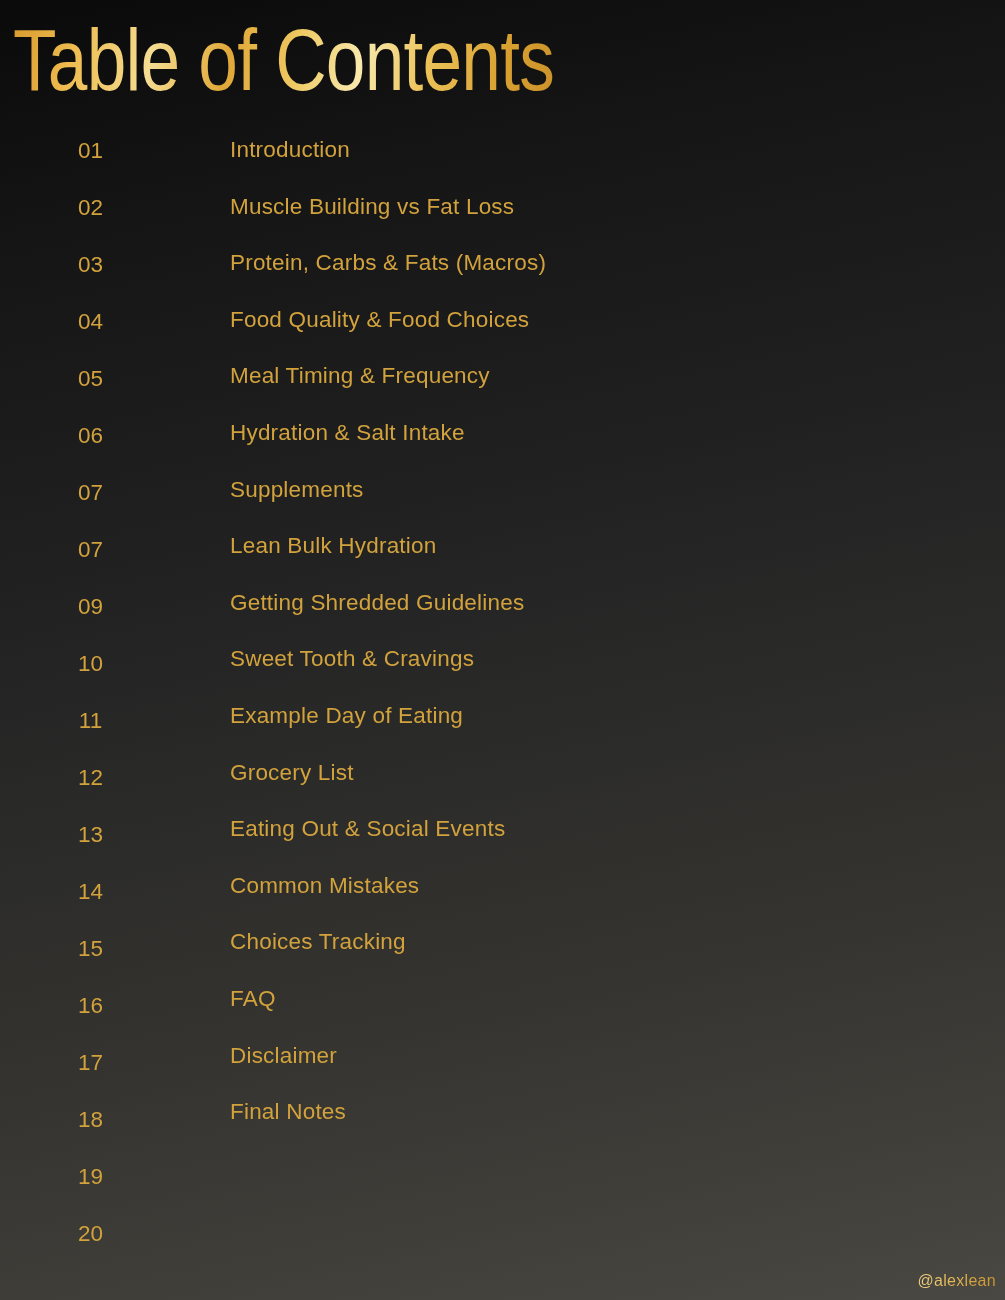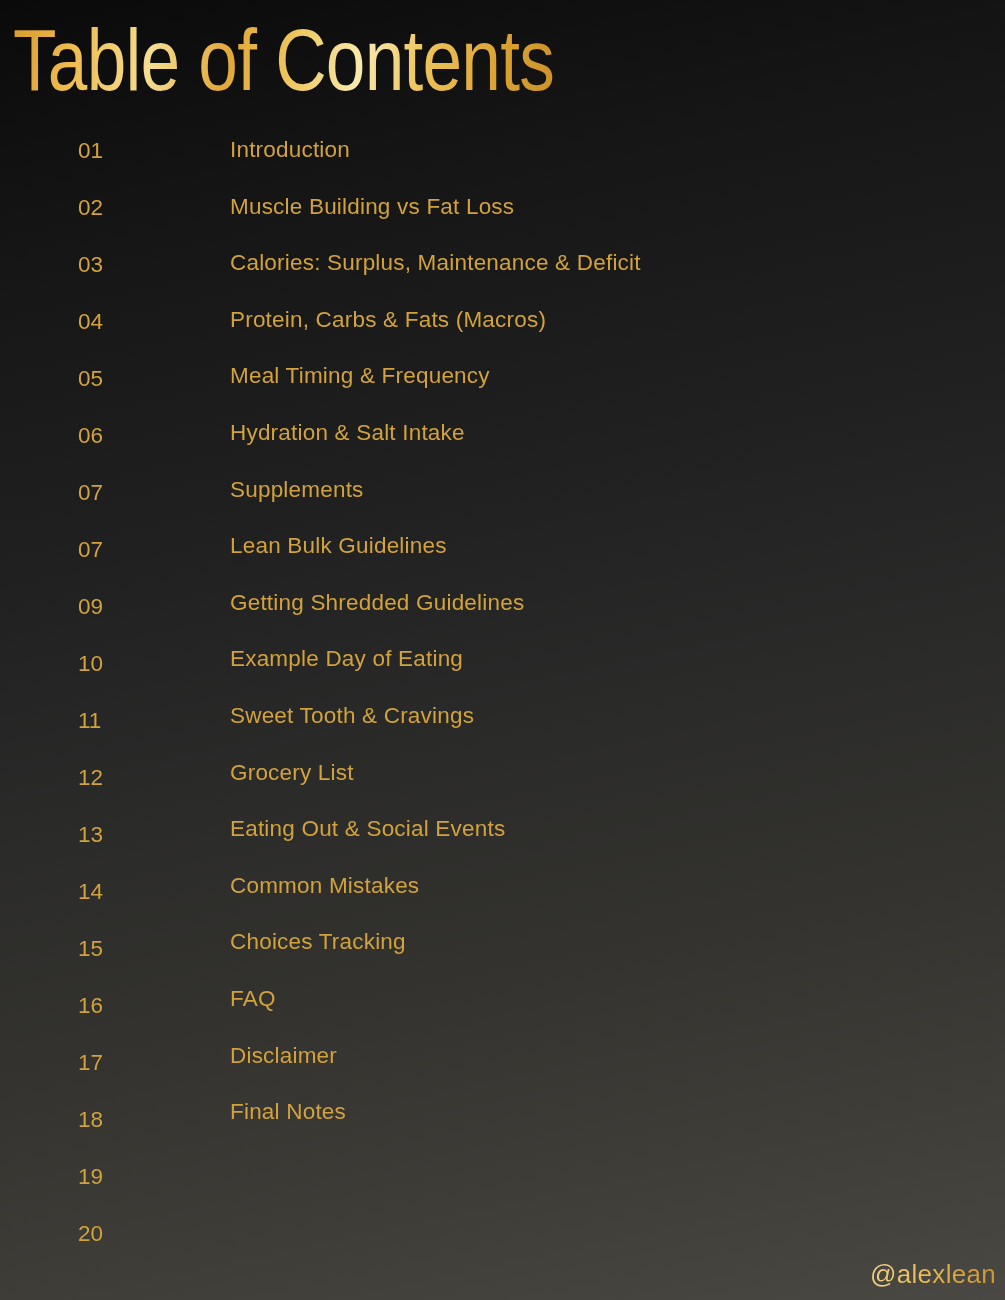--- a/index.html
+++ b/index.html
@@ -50,20 +50,21 @@
     color: transparent;
   }
 
   
   .toc-numbers {
     position: absolute;
     left: 78px;
     top: 122px;
     display: flex;
     flex-direction: column;
+    align-items: center;
   }
   .toc-numbers .toc-number {
     height: 57px;
     line-height: 57px;
     font-size: 22.5px;
     color: var(--gold, #d2a23c);
   }
   .toc-titles {
     position: absolute;
     left: 230px;
@@ -78,21 +79,21 @@
     letter-spacing: 0.2px;
     white-space: nowrap;
     color: var(--gold, #d2a23c);
   }
 
   
   .footer-handle {
     position: absolute;
     right: 9px;
     bottom: 10px;
-    font-size: 26px;
+    font-size: 16px;
     letter-spacing: 0.3px;
     background: linear-gradient(100deg,
       #f1d489 0%,
       #e4b954 45%,
       #d3a23c 75%,
       #c99531 100%);
     -webkit-background-clip: text;
     background-clip: text;
     color: transparent;
   }
@@ -121,29 +122,29 @@
     <div class="toc-number">16</div>
     <div class="toc-number">17</div>
     <div class="toc-number">18</div>
     <div class="toc-number">19</div>
     <div class="toc-number">20</div>
   </div>
 
 <div class="toc-titles">
     <div class="toc-label">Introduction</div>
     <div class="toc-label">Muscle Building vs Fat Loss</div>
-    <div class="toc-label">Calories: Surplus, Maintenance &amp; Deficit</div>
     <div class="toc-label">Protein, Carbs &amp; Fats (Macros)</div>
+    <div class="toc-label">Food Quality &amp; Food Choices</div>
     <div class="toc-label">Meal Timing &amp; Frequency</div>
     <div class="toc-label">Hydration &amp; Salt Intake</div>
     <div class="toc-label">Supplements</div>
-    <div class="toc-label">Lean Bulk Guidelines</div>
+    <div class="toc-label">Lean Bulk Hydration</div>
     <div class="toc-label">Getting Shredded Guidelines</div>
+    <div class="toc-label">Sweet Tooth &amp; Cravings</div>
     <div class="toc-label">Example Day of Eating</div>
-    <div class="toc-label">Sweet Tooth &amp; Cravings</div>
     <div class="toc-label">Grocery List</div>
     <div class="toc-label">Eating Out &amp; Social Events</div>
     <div class="toc-label">Common Mistakes</div>
     <div class="toc-label">Choices Tracking</div>
     <div class="toc-label">FAQ</div>
     <div class="toc-label">Disclaimer</div>
     <div class="toc-label">Final Notes</div>
   </div>
 
 <div class="footer-handle">@alexlean</div>

